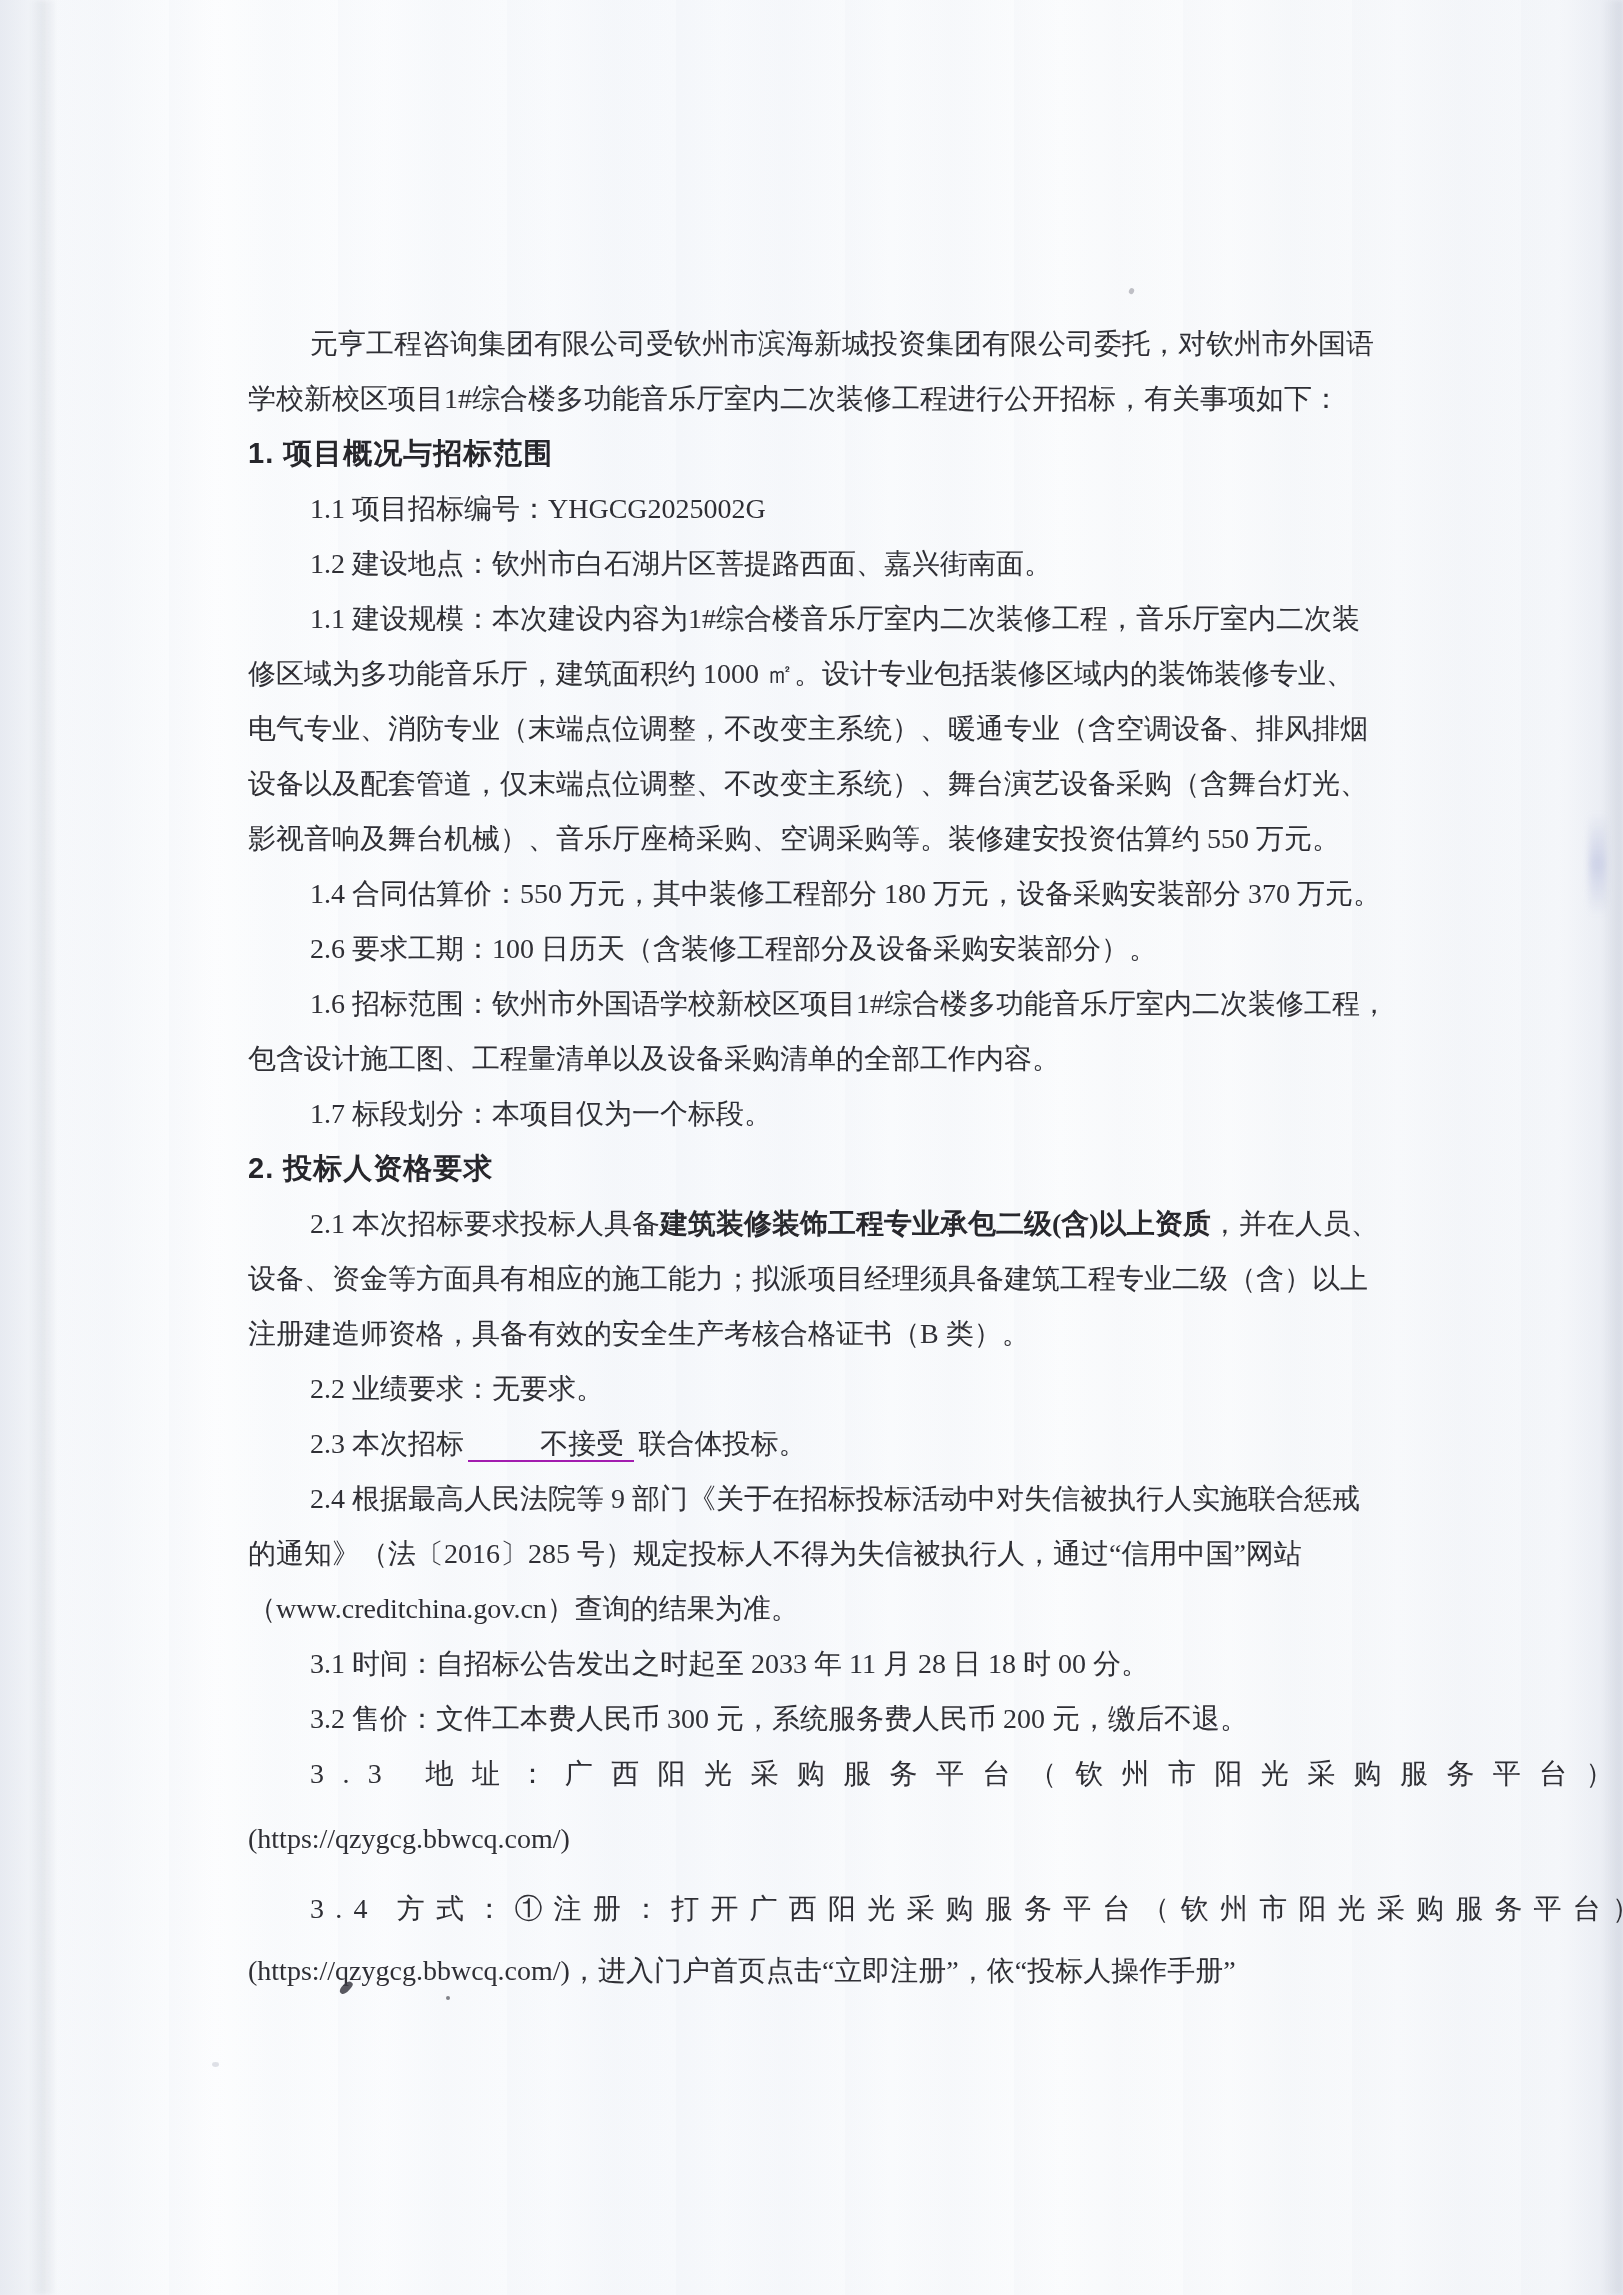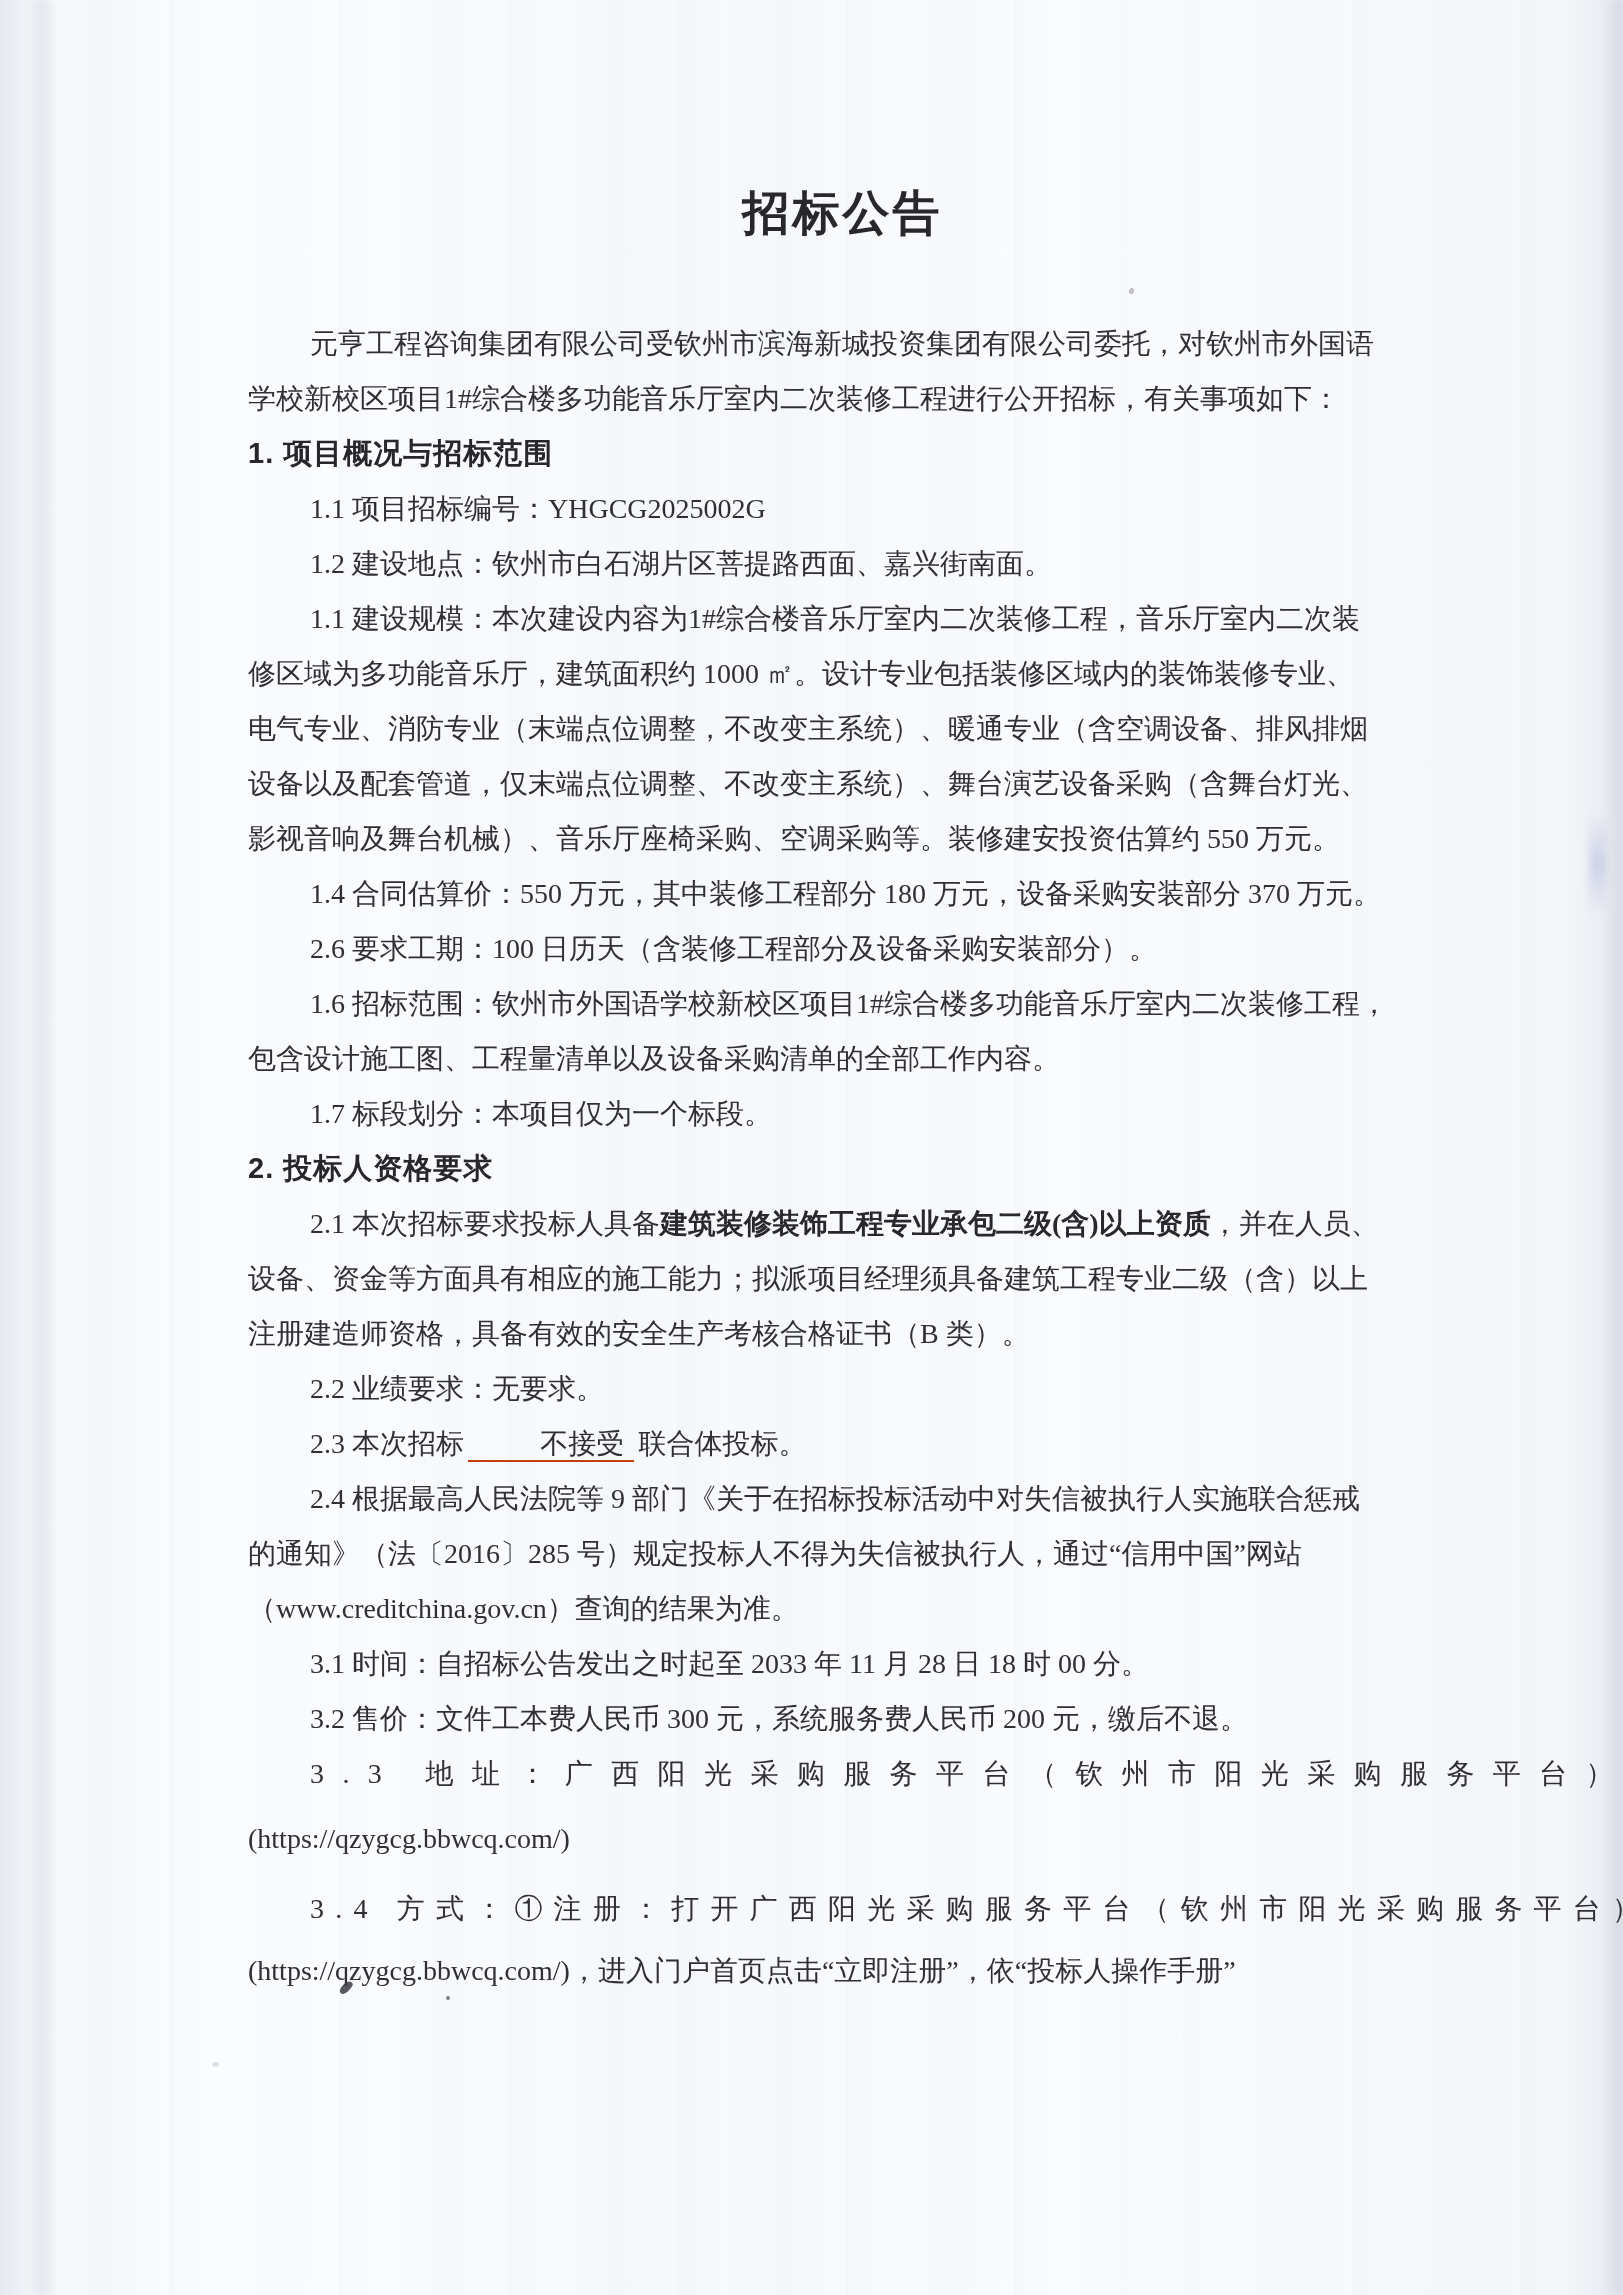--- a/index.html
+++ b/index.html
@@ -32,21 +32,21 @@
     font-family:"Liberation Sans","DejaVu Sans",sans-serif;
     font-weight:700;font-size:29px;color:#26262b;letter-spacing:1px;
   }
   .ls-wide{letter-spacing:18.4px;}
   .ls-mid{letter-spacing:11.2px;}
   .gap-a{margin-top:10.2px;}
   .gap-b{margin-top:15.3px;}
   .gap-c{margin-top:6.1px;}
   .bold-seg{font-weight:700;color:#28282d;}
   .ul-seg{
-    display:inline-block;border-bottom:2px solid #c2410c;
+    display:inline-block;border-bottom:2px solid #a21caf;
     padding:0 10.2px;margin:0 4.1px;line-height:33px;
   }
   .artifact{position:absolute;pointer-events:none;}
   .art-blob{
     left:342px;top:1980px;width:7.7px;height:15.3px;background:#3c3c44;
     border-radius:70% 30% 60% 40%;transform:rotate(38deg);opacity:.85;
   }
   .art-dot{left:446px;top:1996px;width:4.1px;height:4.1px;background:#5a5a62;border-radius:50%;opacity:.75;}
   .art-speck{left:1129px;top:288px;width:4.6px;height:6.1px;background:#7a7a86;border-radius:50%;transform:rotate(25deg);opacity:.45;}
   .art-faint{left:212px;top:2062px;width:7.2px;height:5.1px;background:#9aa0b0;border-radius:50%;opacity:.30;filter:blur(0.5px);}
@@ -56,21 +56,20 @@
     filter:blur(3.1px);
   }
 </style>
 </head>
 <body>
 
 <div class="sheet">
   <div class="edge left"></div>
   <div class="edge right"></div>
 
-  <div class="doc-title">招标公告</div>
 
   <div class="content">
 
     <div class="line ind">元亨工程咨询集团有限公司受钦州市滨海新城投资集团有限公司委托，对钦州市外国语</div>
     <div class="line">学校新校区项目1#综合楼多功能音乐厅室内二次装修工程进行公开招标，有关事项如下：</div>
 
     <div class="line head">1. 项目概况与招标范围</div>
 
     <div class="line ind">1.1 项目招标编号：YHGCG2025002G</div>
     <div class="line ind">1.2 建设地点：钦州市白石湖片区菩提路西面、嘉兴街南面。</div>

